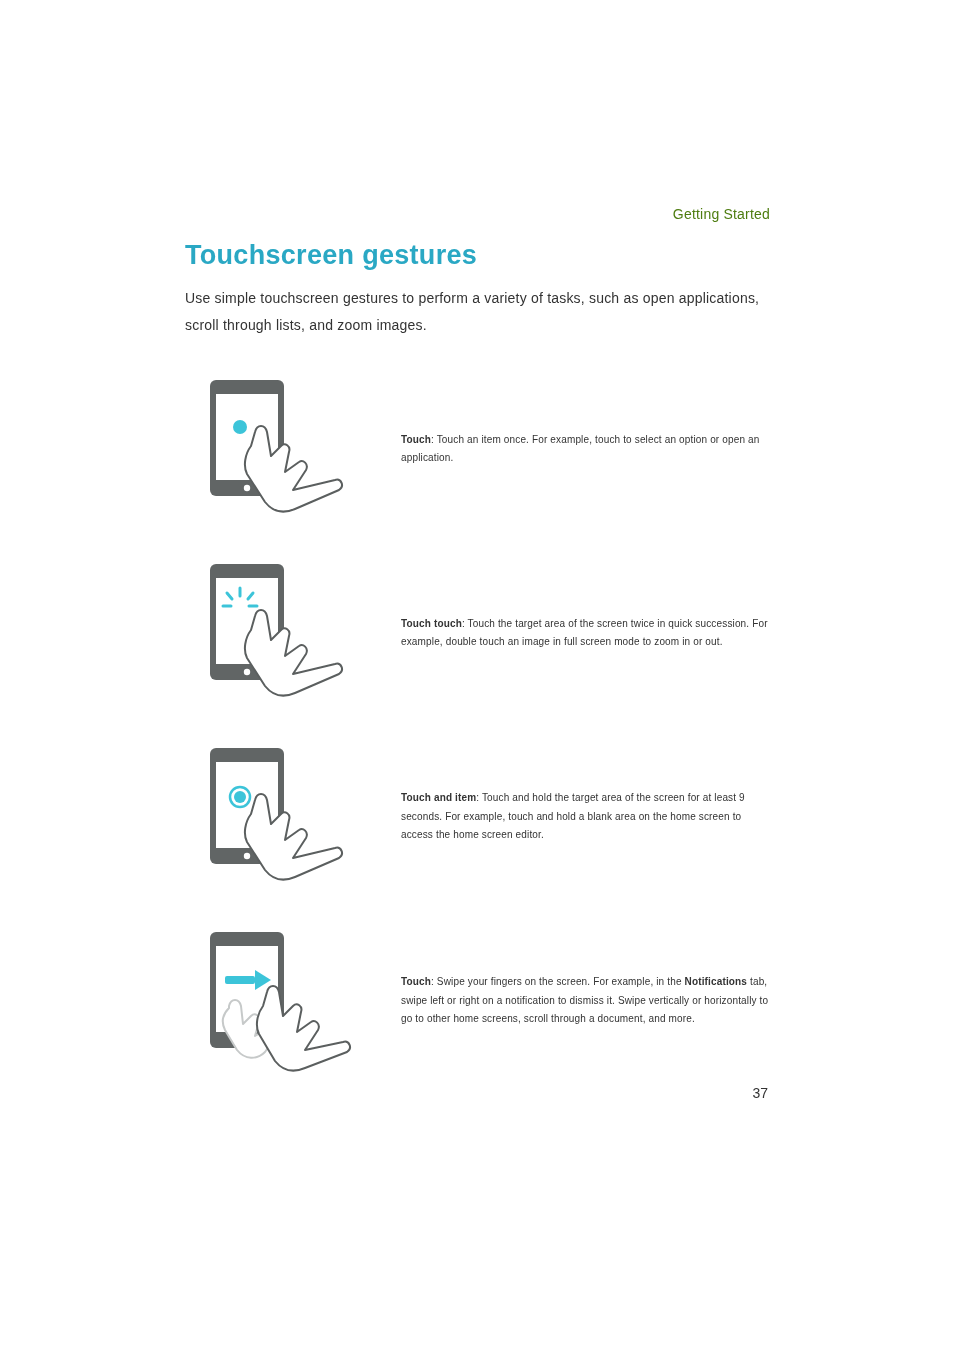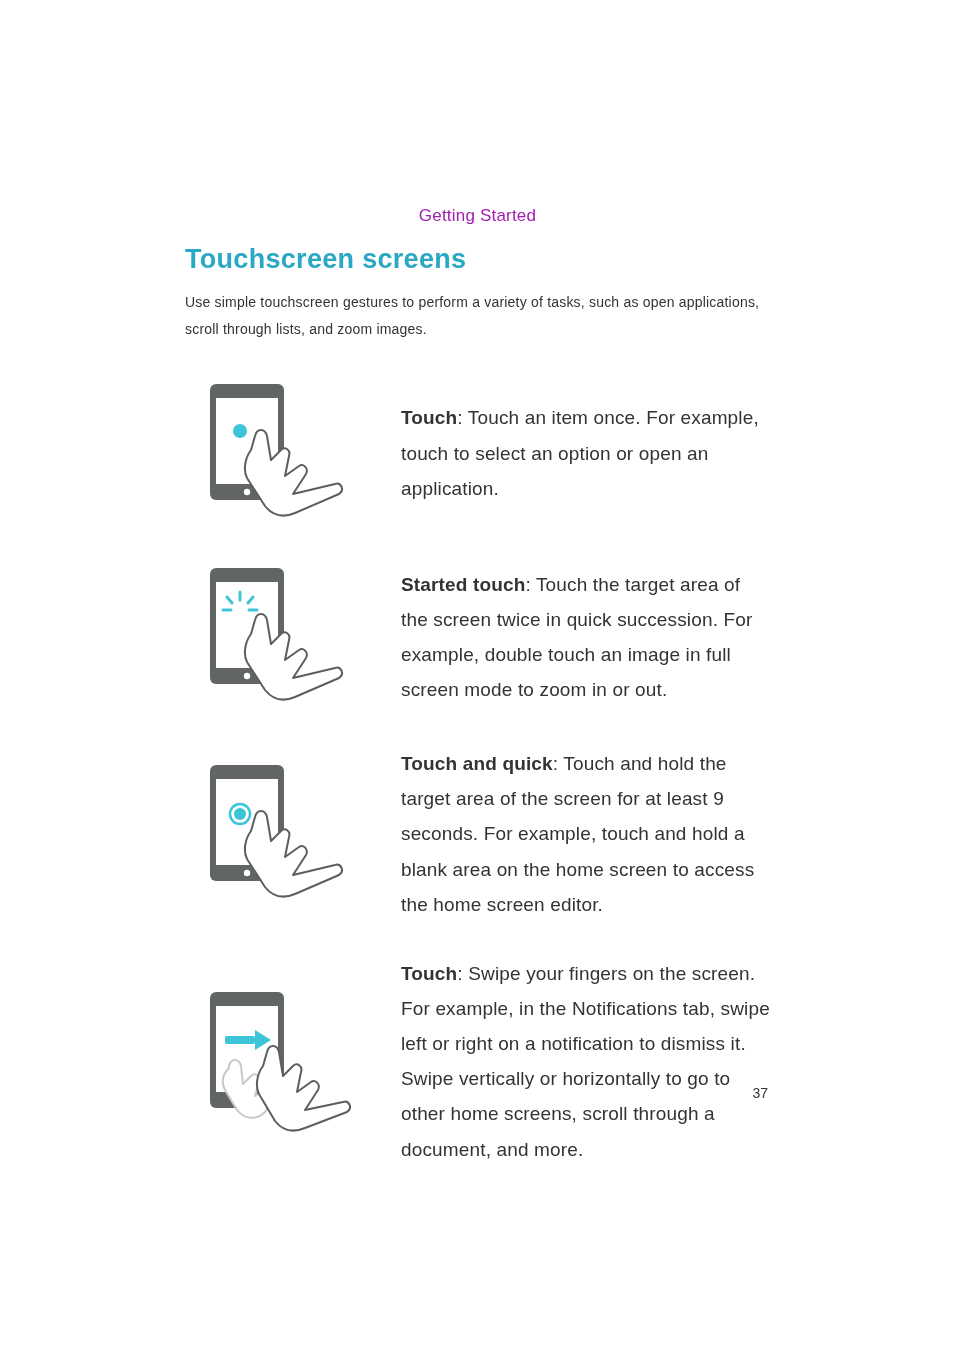--- a/index.html
+++ b/index.html
@@ -14,23 +14,23 @@
     color: #333333;
     position: relative;
   }
   .page {
     position: absolute;
     left: 185px;
     top: 206px;
     width: 585px;
   }
   .header-label {
-    font-size: 17px;
-    color: #a21caf;
-    text-align: center;
+    font-size: 14px;
+    color: #4d7c0f;
+    text-align: right;
     letter-spacing: 0.2px;
     margin-bottom: 18px;
   }
   .page-title {
     font-size: 27px;
     color: #2aa8c4;
     font-weight: 700;
     letter-spacing: 0.3px;
   }
   .intro {
@@ -49,48 +49,48 @@
   }
   .illus-cell {
     width: 180px;
     flex: 0 0 180px;
     height: 150px;
     position: relative;
   }
   .desc-cell {
     flex: 1 1 auto;
     padding-left: 36px;
-    font-size: 19px;
+    font-size: 10px;
     line-height: 1.85;
     color: #333333;
     letter-spacing: 0.15px;
   }
   .desc-cell .label {
     font-weight: 700;
   }
   .desc-cell .inner-strong {
-    font-weight: 400;
+    font-weight: 700;
   }
   .page-number {
     position: absolute;
     right: 186px;
     top: 1085px;
     font-size: 14px;
     color: #333333;
   }
   svg { display: block; }
 </style>
 </head>
 <body>
 
 <div class="page">
 
   <div class="header-label">Getting Started</div>
 
-  <div class="page-title">Touchscreen screens</div>
+  <div class="page-title">Touchscreen gestures</div>
 
   <p class="intro">Use simple touchscreen gestures to perform a variety of tasks, such as open applications, scroll through lists, and zoom images.</p>
 
   <div class="gestures">
 
     <div class="gesture-row">
       <div class="illus-cell">
         <svg width="180" height="150" viewBox="0 0 180 150">
 
           <rect x="25" y="6" width="74" height="116" rx="6" fill="#616565"></rect>
@@ -140,21 +140,21 @@
                    L114 88 C118 85 124 90 121 96
                    L108 116
                    L150 106 C156 104 160 112 154 116
                    L110 135
                    C98 140 88 138 80 128
                    L62 100
                    C58 92 60 80 66 72 Z" fill="#ffffff" stroke="#5b5f5f" stroke-width="2" stroke-linejoin="round"></path>
         </svg>
       </div>
       <div class="desc-cell">
-        <span class="label">Started touch</span><span>: Touch the target area of the screen twice in quick succession. For example, double touch an image in full screen mode to zoom in or out.</span>
+        <span class="label">Touch touch</span><span>: Touch the target area of the screen twice in quick succession. For example, double touch an image in full screen mode to zoom in or out.</span>
       </div>
     </div>
 
     <div class="gesture-row">
       <div class="illus-cell">
         <svg width="180" height="150" viewBox="0 0 180 150">
           <rect x="25" y="6" width="74" height="116" rx="6" fill="#616565"></rect>
           <rect x="31" y="20" width="62" height="86" fill="#ffffff"></rect>
           <circle cx="62" cy="114" r="3.2" fill="#ffffff"></circle>
 
@@ -168,21 +168,21 @@
                    L114 88 C118 85 124 90 121 96
                    L108 116
                    L150 106 C156 104 160 112 154 116
                    L110 135
                    C98 140 88 138 80 128
                    L62 100
                    C58 92 60 80 66 72 Z" fill="#ffffff" stroke="#5b5f5f" stroke-width="2" stroke-linejoin="round"></path>
         </svg>
       </div>
       <div class="desc-cell">
-        <span class="label">Touch and quick</span><span>: Touch and hold the target area of the screen for at least 9 seconds. For example, touch and hold a blank area on the home screen to access the home screen editor.</span>
+        <span class="label">Touch and item</span><span>: Touch and hold the target area of the screen for at least 9 seconds. For example, touch and hold a blank area on the home screen to access the home screen editor.</span>
       </div>
     </div>
 
     <div class="gesture-row">
       <div class="illus-cell">
         <svg width="180" height="150" viewBox="0 0 180 150">
           <rect x="25" y="6" width="74" height="116" rx="6" fill="#616565"></rect>
           <rect x="31" y="20" width="62" height="86" fill="#ffffff"></rect>
           <circle cx="62" cy="114" r="3.2" fill="#ffffff"></circle>
 

